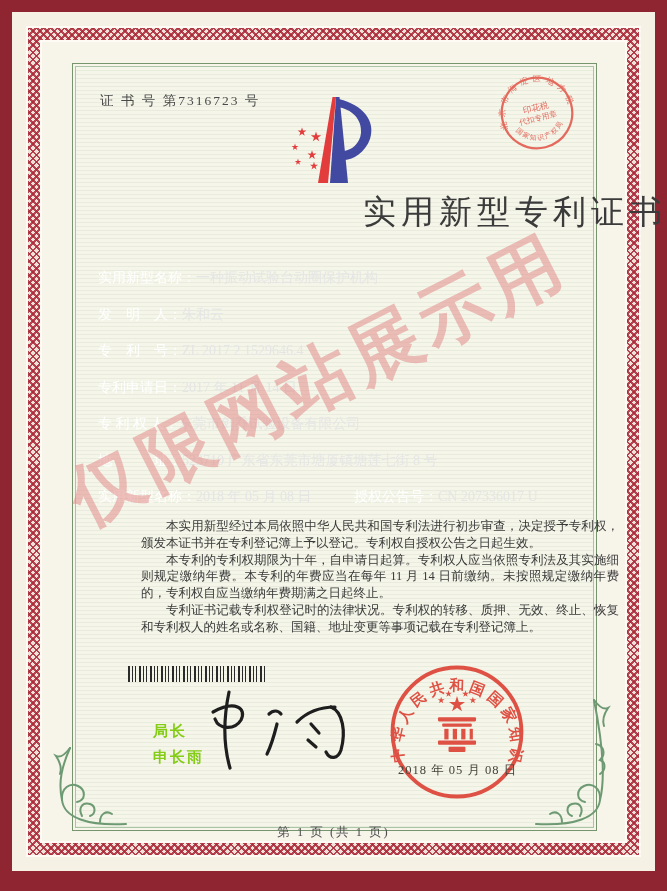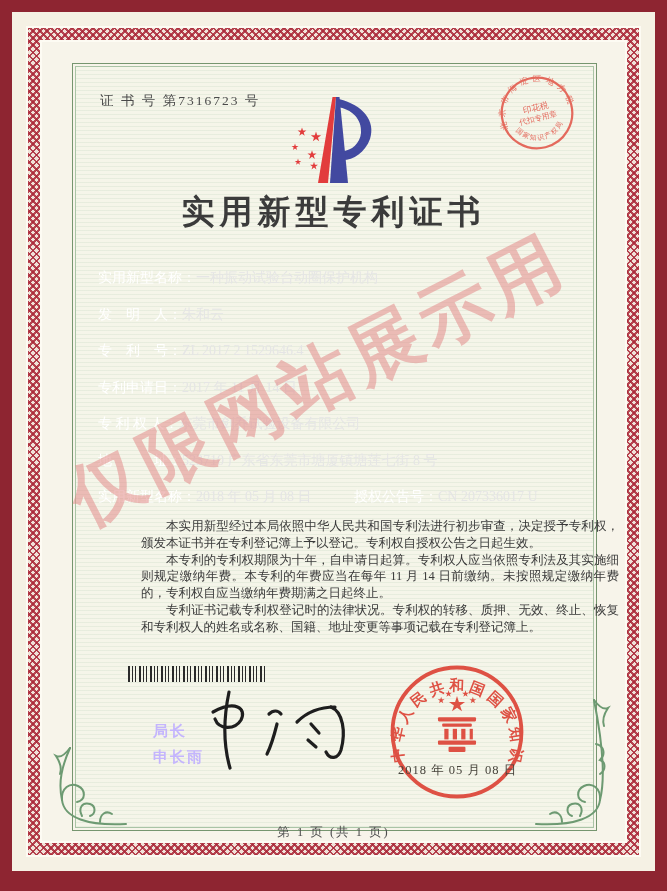--- a/index.html
+++ b/index.html
@@ -28,41 +28,41 @@
   .gframe-inner{
     position:absolute;left:2px;top:2px;right:2px;bottom:2px;border:1px solid #aac4a6;
     background:
       repeating-linear-gradient(0deg, rgba(146,184,150,.14) 0 1px, rgba(0,0,0,0) 1px 4px),
       #f5f5e9;
   }
   .content{position:absolute;inset:0;z-index:10;color:#3c3c3c;}
   .cert-no{position:absolute;left:100px;top:92px;font-size:13.5px;letter-spacing:2px;color:#4a4a4a;}
   .logo{position:absolute;left:286px;top:90px;width:100px;height:97px;}
   .title{
-    position:absolute;left:0;top:190px;width:100%;text-align:center;
-    font-size:33px;font-weight:700;letter-spacing:5px;color:#3b3b3b;
+    position:absolute;left:0;top:190px;width:100%;text-align:right;
+    font-size:33px;font-weight:400;letter-spacing:5px;color:#3b3b3b;
   }
   .fields{position:absolute;left:98px;top:268px;right:75px;font-size:14px;}
   .frow{height:36.5px;line-height:20px;white-space:nowrap;}
   .frow .lab{color:#ffffff;}
   .frow .val{color:#e5e5e5;}
   .grant-row{position:relative;}
   .grant-col2{position:absolute;left:256px;top:0;}
   .paras{
     position:absolute;left:95px;top:518px;width:478px;
     font-size:12.5px;line-height:16.8px;text-align:justify;color:#3a3a3a;margin-left:46px;
   }
   .paras p{margin:0;text-indent:2em;}
   .barcode{
     position:absolute;left:128px;top:666px;width:137px;height:16px;
     background:repeating-linear-gradient(90deg,#2a2a2a 0 2px,rgba(0,0,0,0) 2px 4px,#2a2a2a 4px 5px,rgba(0,0,0,0) 5px 7px,#2a2a2a 7px 8px,rgba(0,0,0,0) 8px 11px);
   }
   .director{
     position:absolute;left:153px;top:718px;font-family:"Liberation Sans","DejaVu Sans",sans-serif;
-    font-size:15px;font-weight:600;color:#c4b5fd;letter-spacing:2px;line-height:26px;
+    font-size:15px;font-weight:600;color:#84cc16;letter-spacing:2px;line-height:26px;
   }
   .signature{position:absolute;left:205px;top:688px;width:150px;height:85px;}
   .seal{position:absolute;left:383px;top:658px;width:148px;height:148px;opacity:.92;z-index:40;}
   .seal-date{
     position:absolute;left:398px;top:762px;width:130px;z-index:41;
     font-size:12.5px;letter-spacing:1px;color:#46433b;
   }
   .tax-stamp{position:absolute;left:494px;top:70px;width:86px;height:86px;transform:rotate(-14deg);opacity:.88;z-index:40;}
   .footer{position:absolute;left:0;top:792px;width:100%;text-align:center;font-size:12.5px;letter-spacing:2px;color:#4e4e4e;margin-top:32px;}
   .watermark{

